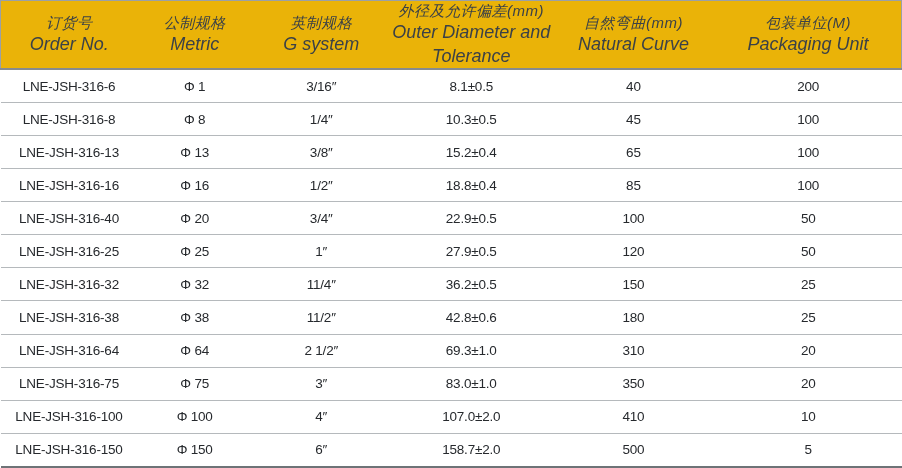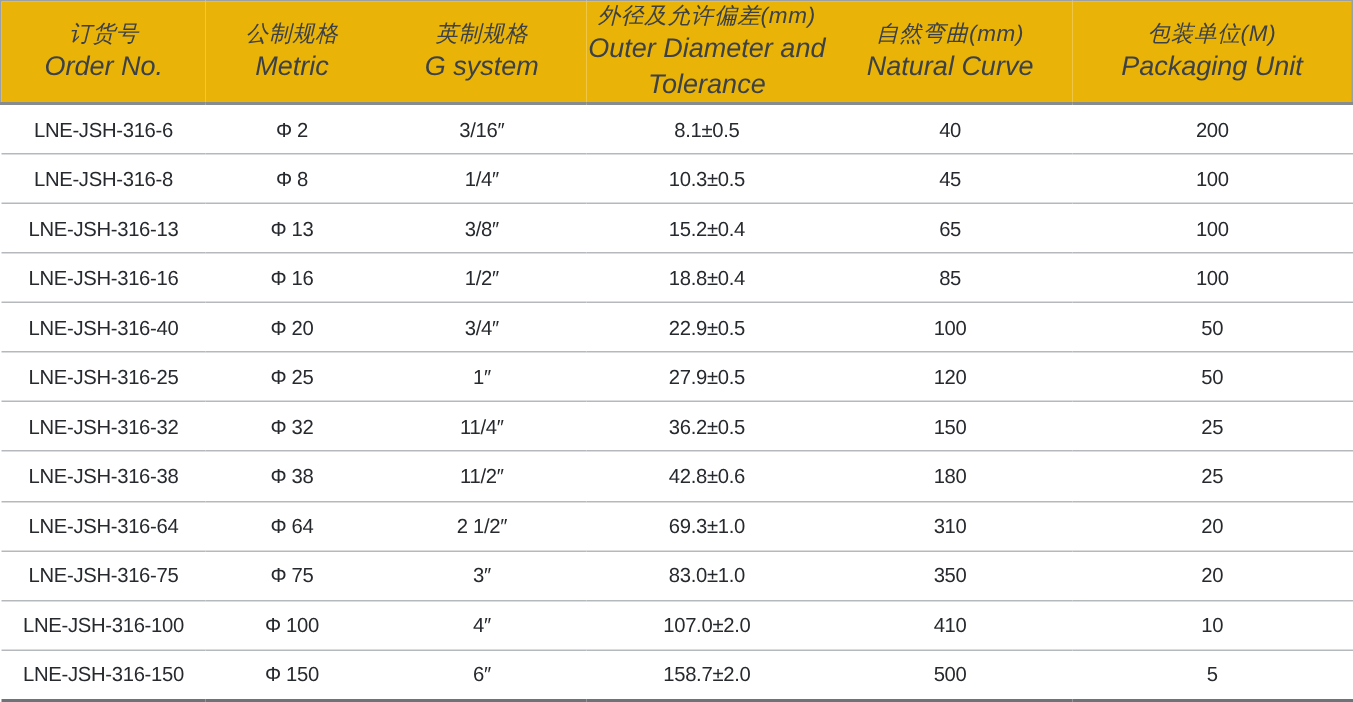--- a/index.html
+++ b/index.html
@@ -97,21 +97,21 @@
           </th>
           <th>
             <div class="zh">包装单位(M)</div>
             <div class="en">Packaging Unit</div>
           </th>
         </tr>
     </thead>
     <tbody id="table-body">
         <tr>
           <td>LNE-JSH-316-6</td>
-          <td>Φ 2</td>
+          <td>Φ 1</td>
           <td>3/16″</td>
           <td>8.1±0.5</td>
           <td>40</td>
           <td>200</td>
         </tr>
         <tr>
           <td>LNE-JSH-316-8</td>
           <td>Φ 8</td>
           <td>1/4″</td>
           <td>10.3±0.5</td>

